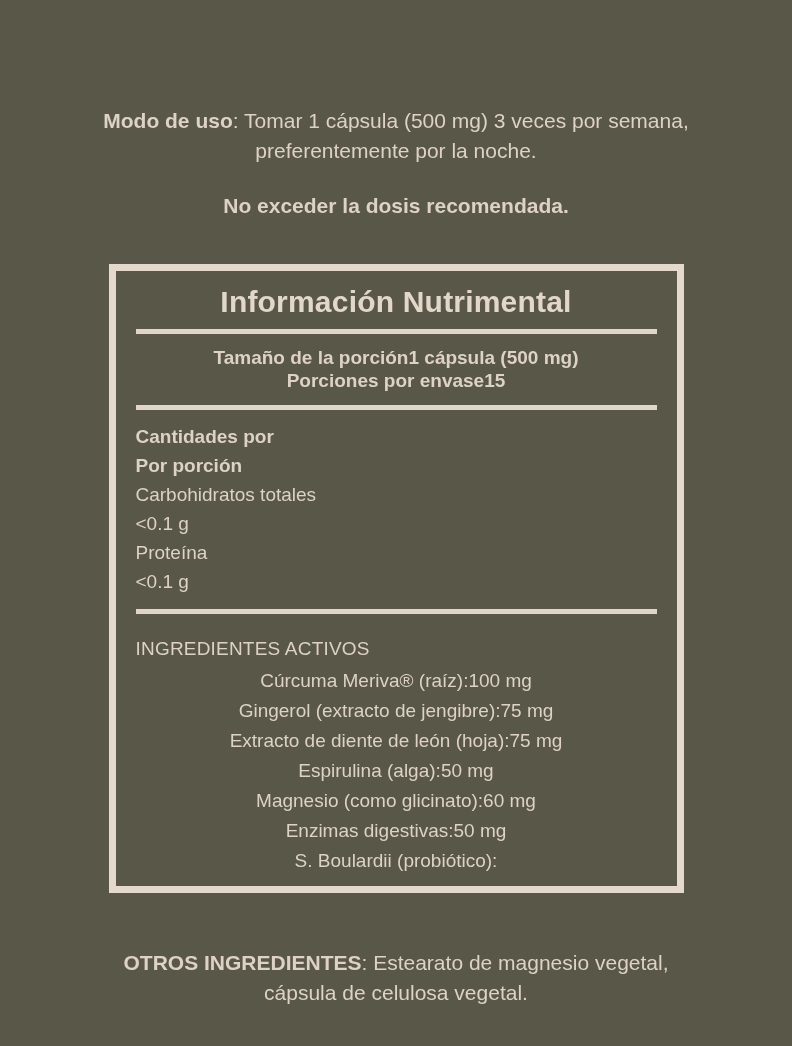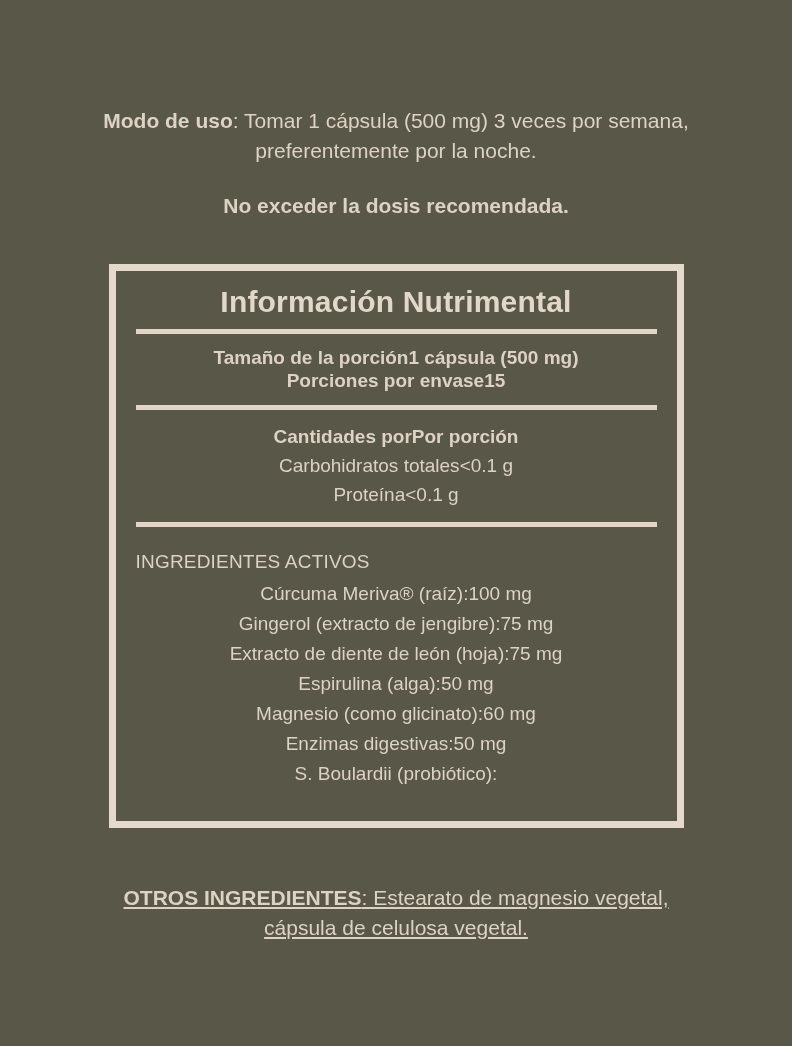--- a/index.html
+++ b/index.html
@@ -23,21 +23,21 @@
     margin: 28px auto 0;
     text-align: center;
     font-size: 21px;
     font-weight: bold;
   }
   .panel {
     box-sizing: border-box;
     width: 575px;
     margin: 46px auto 0;
     border: 7px solid #e4d9cb;
-    padding: 12px 20px 32px;
+    padding: 12px 20px 10px;
   }
   .title {
     margin: 2px 0 10px;
     text-align: center;
     font-size: 30px;
     font-weight: bold;
     color: #e2d7c8;
     letter-spacing: 0.2px;
   }
   .rule {
@@ -46,38 +46,37 @@
   }
   .row {
     display: flex;
     justify-content: center;
     align-items: baseline;
     font-size: 19px;
   }
   .serving { margin: 12px 0 13px; }
   .serving .row { line-height: 23px; font-weight: bold; }
   .amounts { margin: 12px 0 13px; }
-  .amounts .row { line-height: 29px; }
+  .amounts .row { line-height: 29px; flex-direction: column; }
   .amounts .row.hdr { font-weight: bold; }
   .active { margin-top: 23px; }
   .active-hdr {
     font-weight: normal;
     font-size: 19px;
     line-height: 24px;
     margin-bottom: 5px;
     letter-spacing: 0.2px;
   }
   .active .row { line-height: 30px; }
   .footer {
     margin: 55px auto 17px;
     width: 560px;
     text-align: center;
     font-size: 21px;
     line-height: 30px;
-    text-decoration: underline;
   }
 </style>
 </head>
 <body>
 
 <div class="page">
 
   <p class="usage"><strong>Modo de uso</strong><span>: Tomar 1 cápsula (500 mg) 3 veces por semana, preferentemente por la noche.</span></p>
 
   <p class="warning">No exceder la dosis recomendada.</p>

